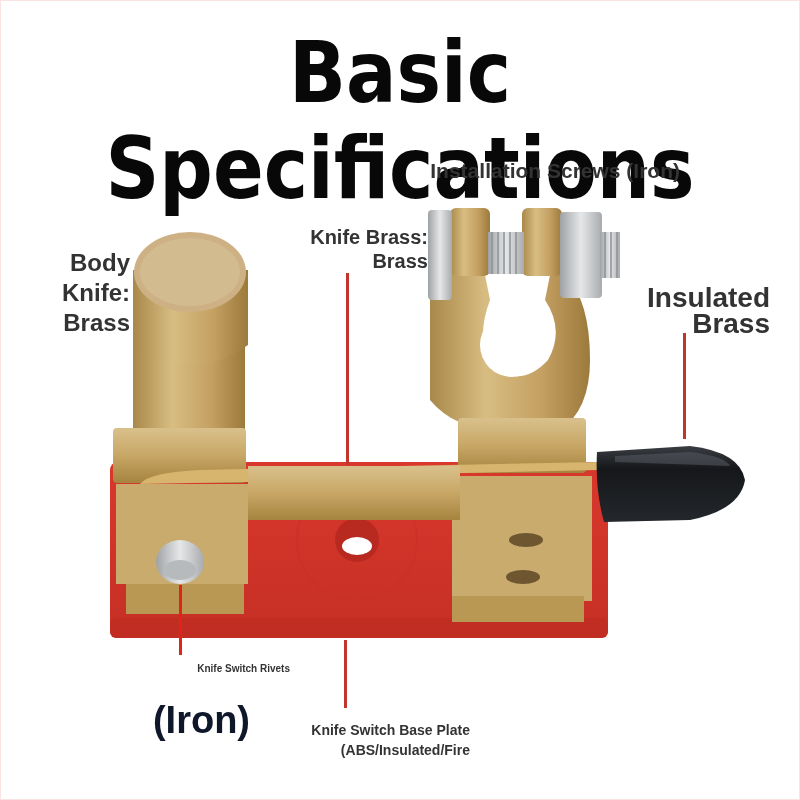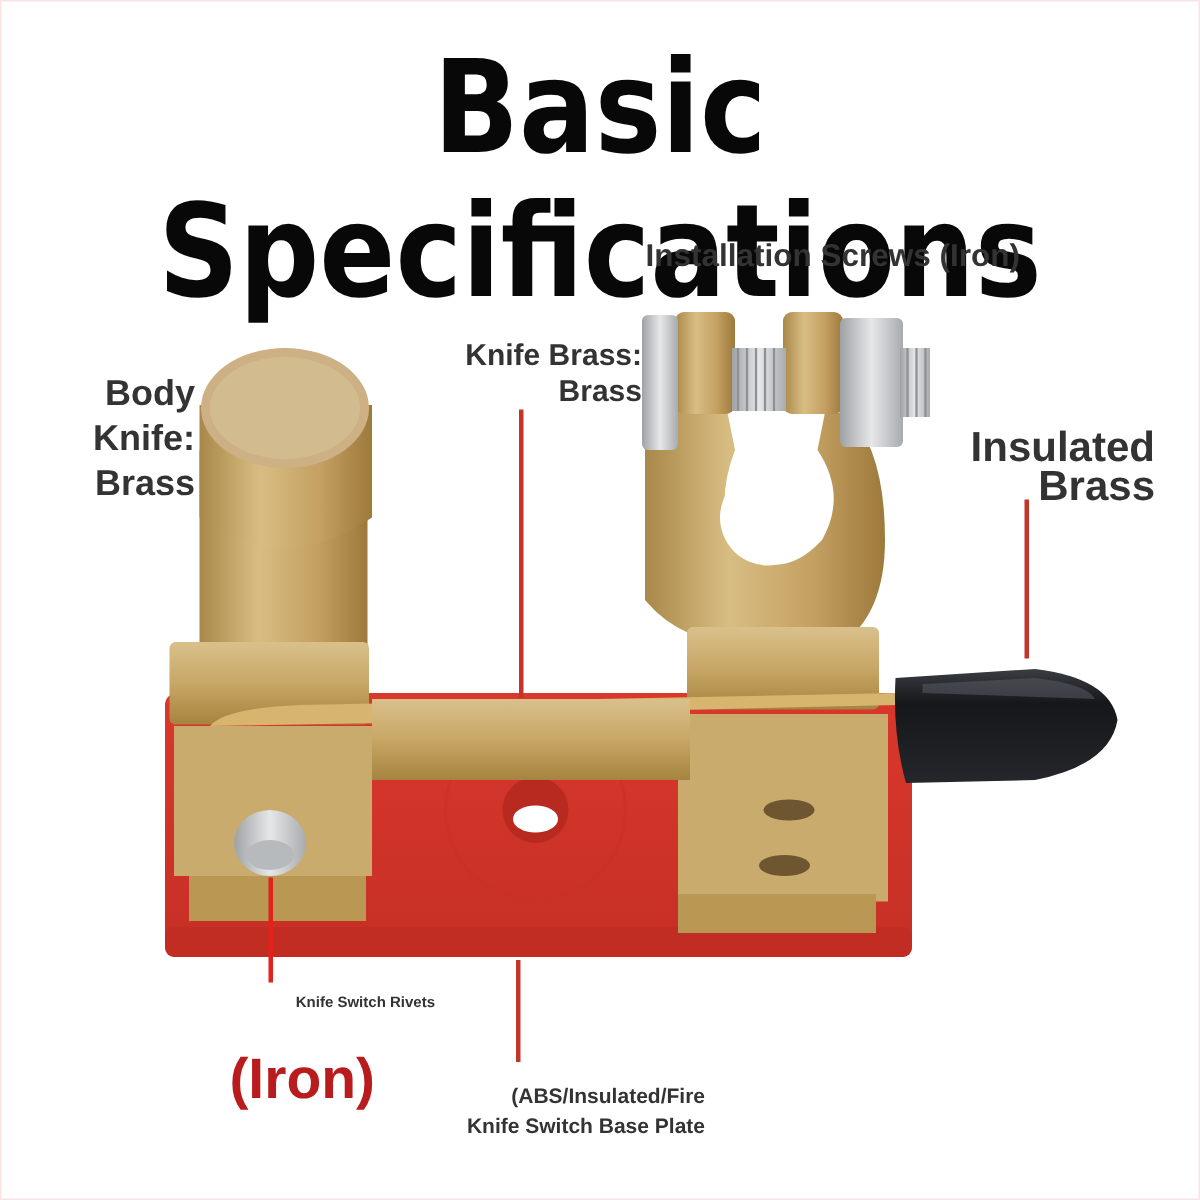--- a/index.html
+++ b/index.html
@@ -23,21 +23,21 @@
     .label {
       position: absolute; font-weight: bold; color: #333333;
       text-align: right; line-height: 1.08;
       font-family: Liberation Sans, sans-serif;
     }
     .lbl-screws { left: 360px; top: 160px; width: 320px; font-size: 21px; }
     .lbl-knife { left: 258px; top: 225px; width: 170px; font-size: 20px; line-height: 24px; }
     .lbl-body { left: 20px; top: 248px; width: 110px; font-size: 24px; line-height: 30px; }
     .lbl-handle { left: 600px; top: 285px; width: 170px; font-size: 28px; line-height: 26px; }
     .lbl-rivets { left: 90px; top: 664px; width: 200px; font-size: 10px; }
-    .lbl-iron { left: 110px; top: 700px; width: 140px; font-size: 38px; color: #b91c1c; }
+    .lbl-iron { left: 110px; top: 700px; width: 140px; font-size: 38px; color: #0f172a; }
     .lbl-base { left: 250px; top: 720px; width: 220px; font-size: 14px; line-height: 20px; }
     .pointer {
       position: absolute; width: 3px; background: #c2352b;
     }
     svg.product { position: absolute; left: 0; top: 0; }
   </style>
 </head>
 <body>
 
 <div class="frame"></div>
@@ -164,15 +164,15 @@
 
 <div class="label lbl-handle">
   <div>Insulated</div>
   <div>Brass</div>
 </div>
 
 <div class="label lbl-rivets">Knife Switch Rivets</div>
 <div class="label lbl-iron">(Iron)</div>
 
 <div class="label lbl-base">
+  <div>Knife Switch Base Plate</div>
   <div>(ABS/Insulated/Fire</div>
-  <div>Knife Switch Base Plate</div>
 </div>
 
 </body></html>

